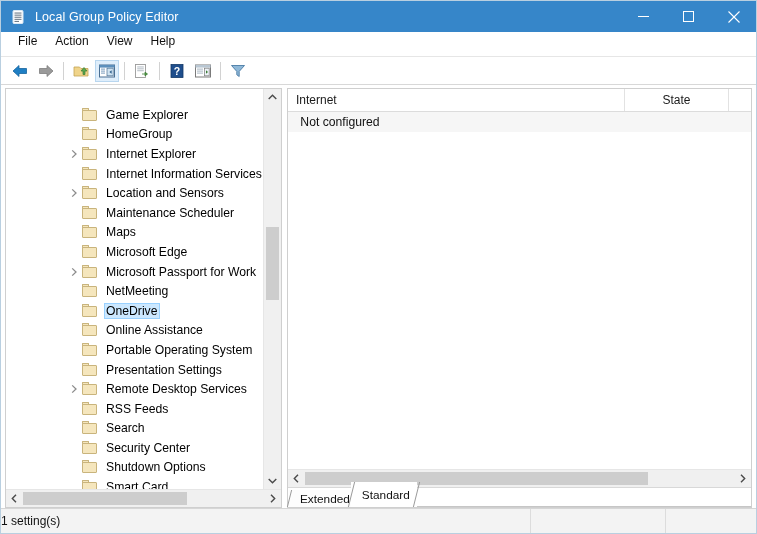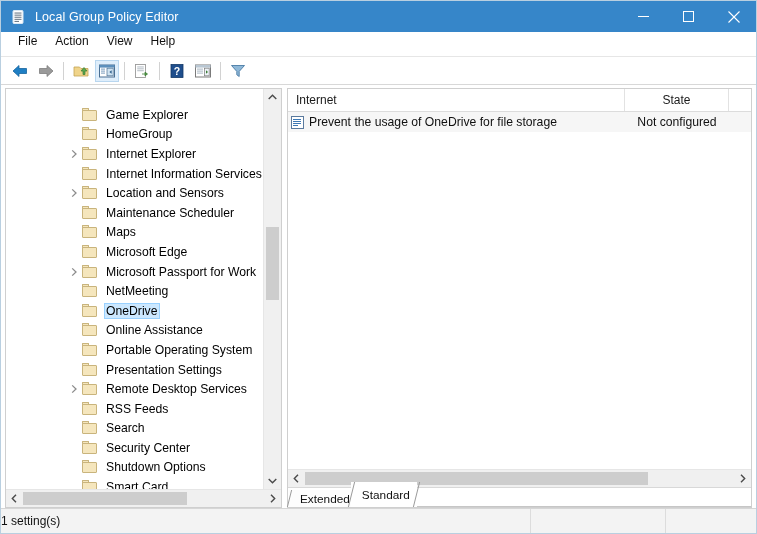--- a/index.html
+++ b/index.html
@@ -767,29 +767,20 @@
     <div class="pane" id="list-pane">
 
       <div class="list-header">
         <div class="col setting">Internet</div>
         <div class="col state">State</div>
         <div class="col extra"></div>
       </div>
 
       <div class="list-body" id="list-body">
           <div class="list-row">
-            <div class="cell setting">
-              <span class="policy-icon">
-                <i style="top:2px;width:8px"></i>
-                <i style="top:4px;width:8px"></i>
-                <i style="top:6px;width:8px"></i>
-                <i style="top:8px;width:5px"></i>
-              </span>
-              <span>Prevent the usage of OneDrive for file storage</span>
-            </div>
             <div class="cell state">Not configured</div>
             <div class="cell extra"></div>
           </div>
         </div>
 
       <div class="hscroll">
         <div class="sb-arrow">
           <svg width="7" height="9" viewBox="0 0 7 9">
               <path d="M5 0.7 L1.3 4.5 L5 8.3" fill="none" stroke="#4a4a4a" stroke-width="1.4"></path>
             </svg>

